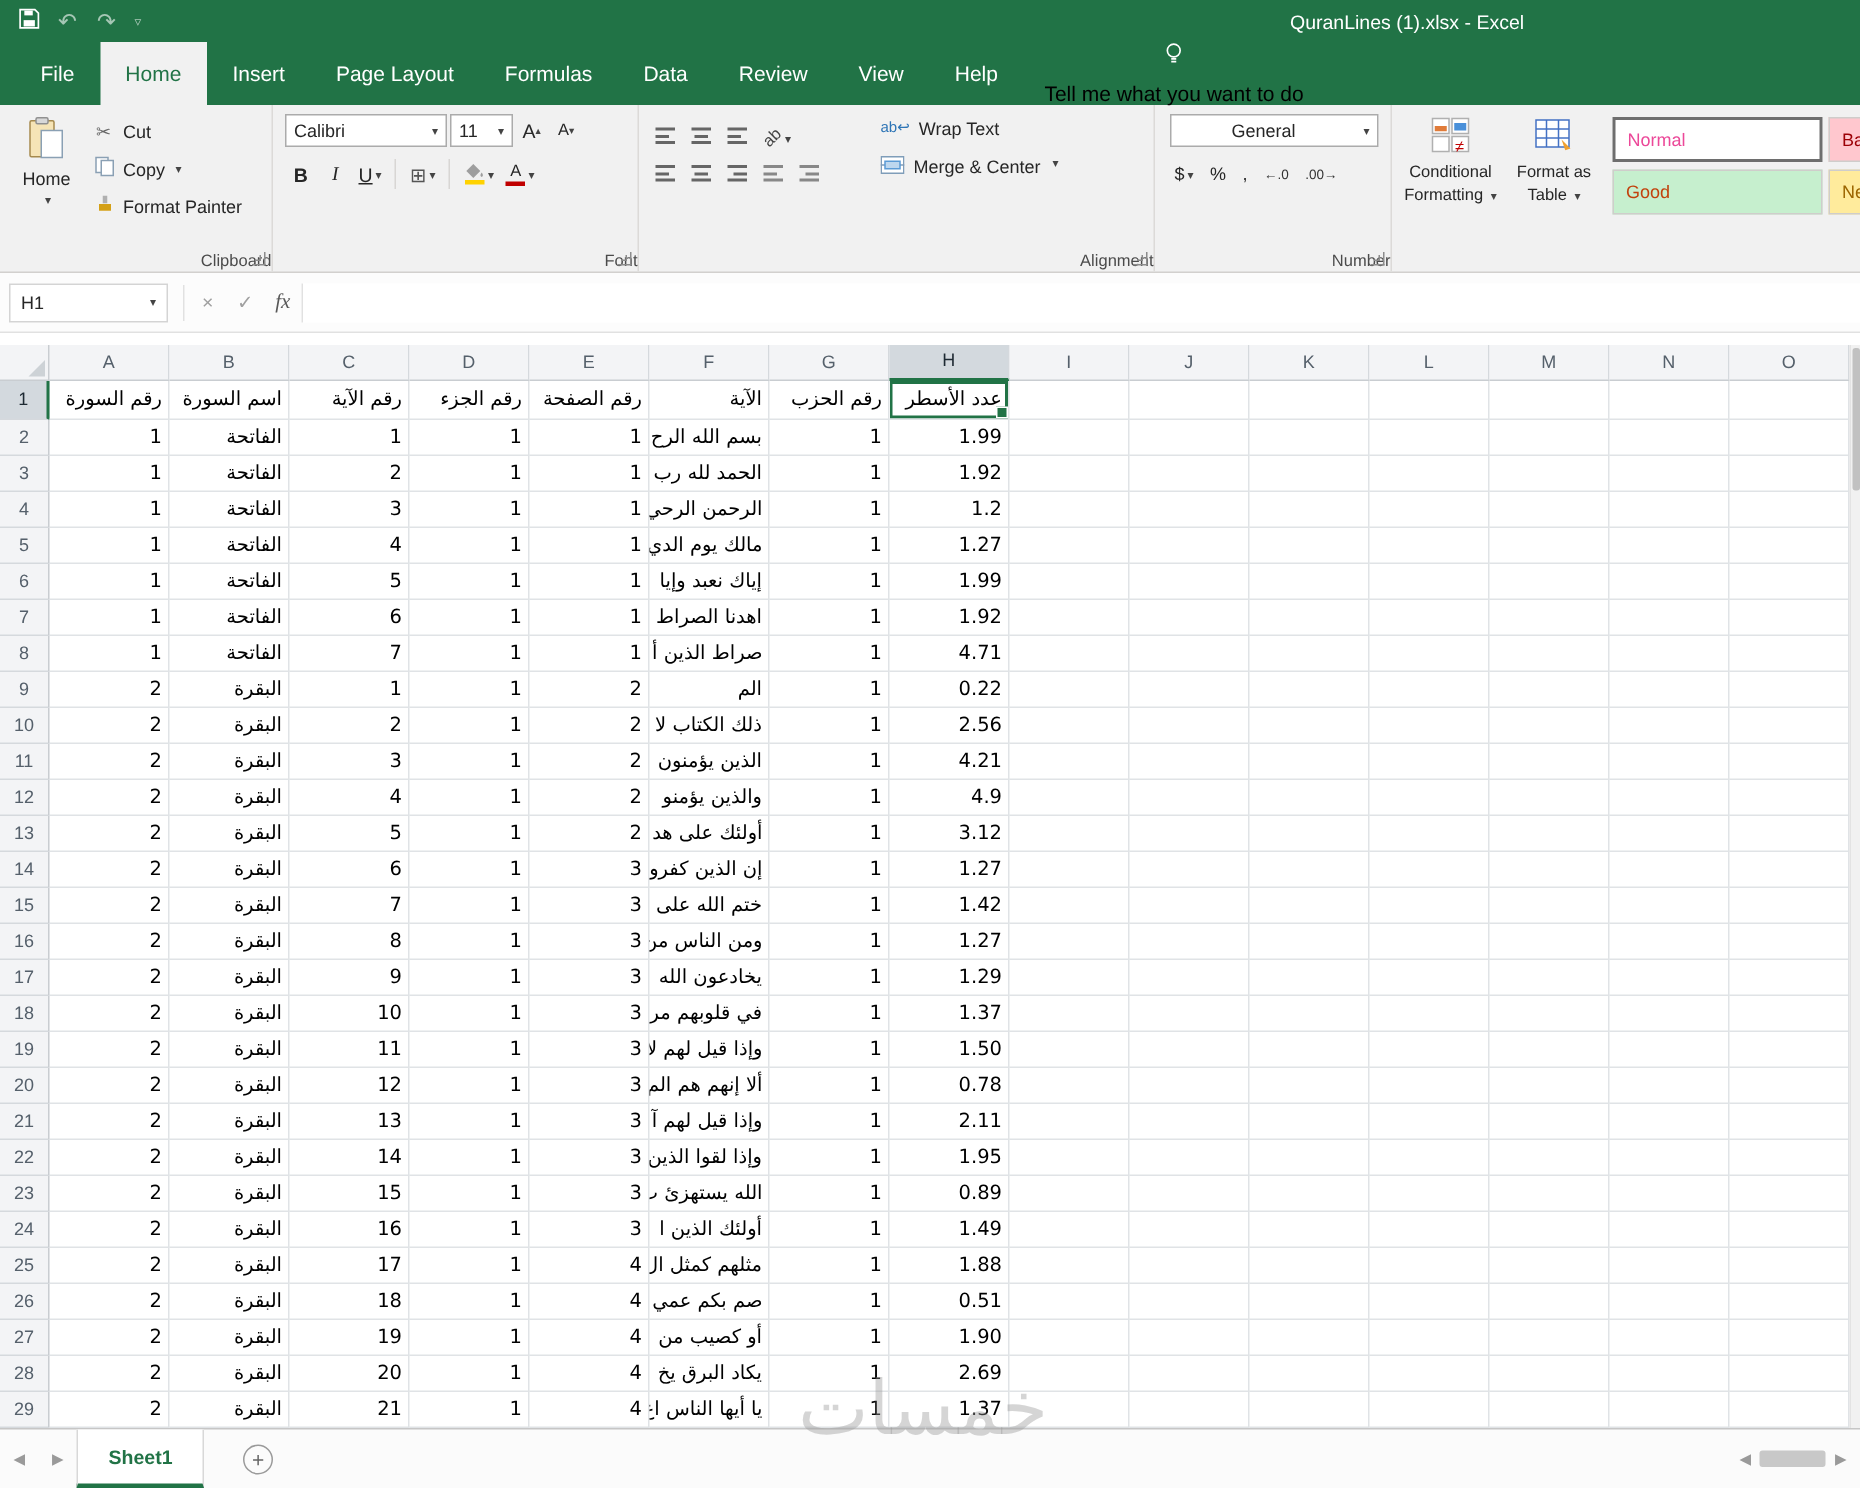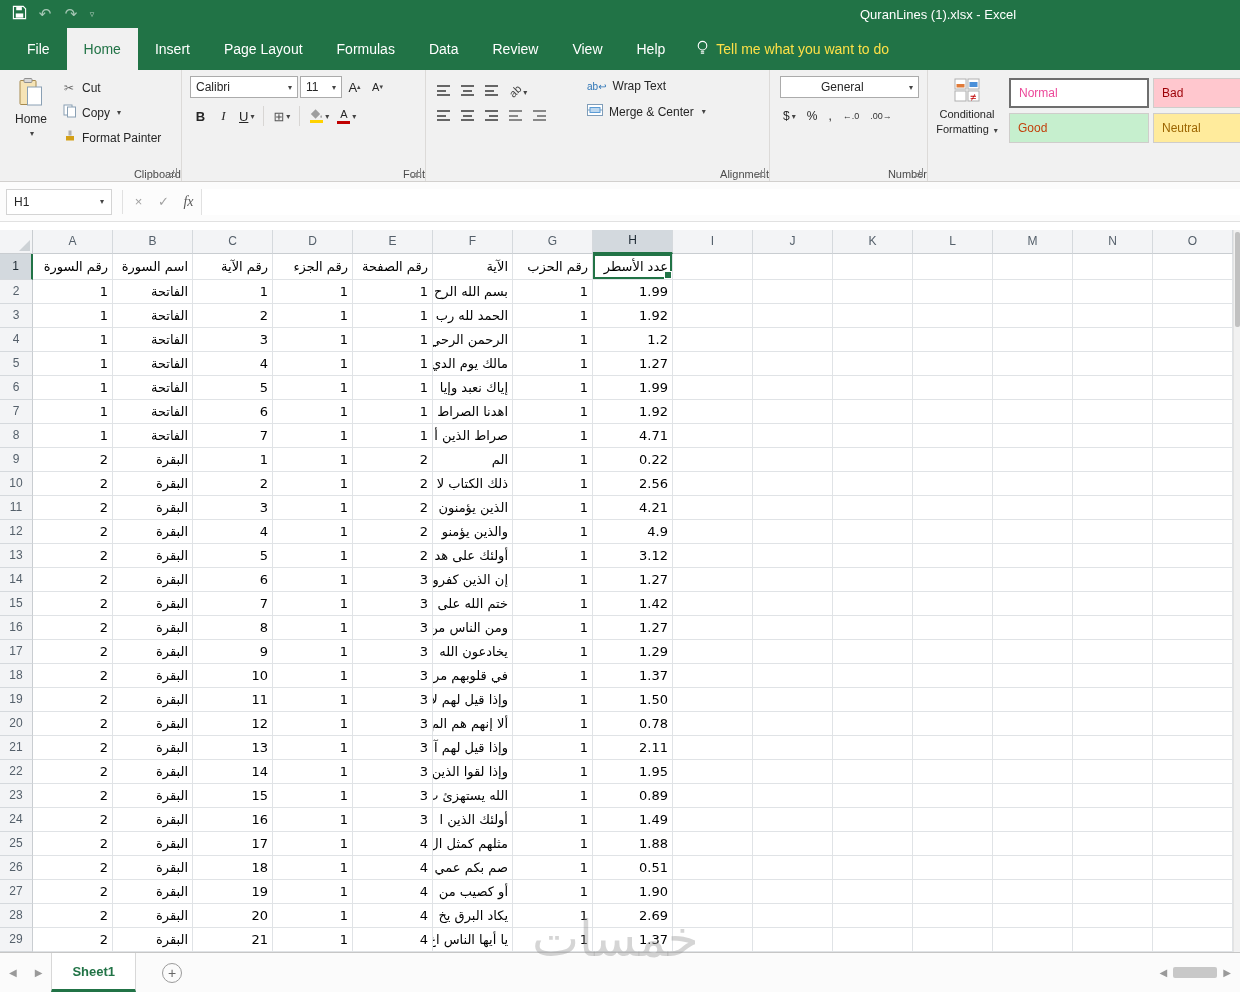--- a/index.html
+++ b/index.html
@@ -11,21 +11,21 @@
 .qat{display:flex;align-items:center;margin-left:6px;}
 .qbtn{width:26px;text-align:center;font-size:15px;color:#fff;}
 .qbtn.dim{opacity:.6;}
 .qbtn.small{font-size:9px;width:16px;}
 .title-text{position:absolute;left:860px;font-size:13px;white-space:nowrap;}
 
 
 .tabbar{height:42px;background:#217346;display:flex;align-items:stretch;padding-left:10px;}
 .rtab{display:flex;align-items:center;padding:0 17px;color:#fff;font-size:14px;cursor:default;}
 .rtab.active{background:#f1f1f1;color:#217346;}
-.tellme{display:flex;align-items:center;gap:7px;color:#fde047;font-size:14px;margin-left:14px;}
+.tellme{display:flex;align-items:center;gap:7px;color:#000000;font-size:14px;margin-left:14px;flex-direction:column;}
 
 
 .ribbon{height:112px;background:#f1f1f1;border-bottom:1px solid #d2d0ce;display:flex;overflow:hidden;}
 .group{position:relative;border-right:1px solid #dcdad8;padding:3px 3px 17px 3px;flex:none;}
 .g-label{position:absolute;bottom:1px;left:0;right:0;text-align:right;font-size:11px;color:#4b4b4b;}
 .launcher{position:absolute;right:4px;bottom:4px;width:9px;height:9px;border-right:1px solid #8c8c8c;border-bottom:1px solid #8c8c8c;}
 .launcher::after{content:"";position:absolute;right:2px;bottom:2px;width:3px;height:3px;border-right:1px solid #8c8c8c;border-bottom:1px solid #8c8c8c;}
 .dd{font-size:8px;color:#444;margin-left:2px;}
 .g-clipboard{width:182px;}
 .clip-flex{display:flex;height:100%;}
@@ -46,21 +46,21 @@
 .cbar{width:13px;height:3px;margin-top:1px;}
 .g-align{width:344px;}
 .align-flex{display:flex;}
 .align-left{width:158px;padding:5px 0 0 8px;}
 .arow{display:flex;align-items:center;gap:11px;height:25px;}
 .bars{width:13px;height:11px;background:linear-gradient(#666,#666) left 0 top 0/13px 2px no-repeat,linear-gradient(#666,#666) left 0 top 4.5px/9px 2px no-repeat,linear-gradient(#666,#666) left 0 top 9px/13px 2px no-repeat;}
 .bars.center{background-position:center 0,center 4.5px,center 9px;}
 .bars.right{background-position:right 0,right 4.5px,right 9px;}
 .orient{font-size:11px;color:#444;display:inline-block;transform:rotate(-45deg);}
 .align-right{padding-top:6px;display:flex;flex-direction:column;gap:11px;}
-.wbtn{display:flex;align-items:center;gap:6px;font-size:12px;white-space:nowrap;}
+.wbtn{display:flex;align-items:flex-start;gap:6px;font-size:12px;white-space:nowrap;}
 .abico{font-size:10px;color:#2e75b6;}
 .g-number{width:158px;}
 .num-combo{margin:3px 5px 0 7px;padding-left:40px;}
 .nrow{display:flex;align-items:center;gap:5px;margin:8px 0 0 7px;font-size:12px;}
 .nbtn{display:flex;align-items:center;padding:0 3px;height:20px;}
 .nbtn.sm{font-size:9px;color:#333;}
 .g-styles{flex:1;border-right:none;display:flex;overflow:visible;}
 .bigbtn{width:72px;flex:none;display:flex;flex-direction:column;align-items:center;padding-top:4px;gap:2px;font-size:11px;line-height:13px;text-align:center;}
 .gallery{margin-left:6px;padding-top:5px;display:flex;flex-direction:column;gap:5px;}
 .gallery-row{display:flex;gap:4px;}
@@ -307,20 +307,32 @@
             <rect x="2" y="14" width="11" height="10" fill="#fff" stroke="#b0b0b0"></rect>
             <rect x="15" y="2" width="11" height="10" fill="#fff" stroke="#b0b0b0"></rect>
             <rect x="15" y="14" width="11" height="10" fill="#fff" stroke="#b0b0b0"></rect>
             <rect x="3.5" y="7" width="8" height="3.5" fill="#e07b39"></rect>
             <rect x="16.5" y="5" width="8" height="5" fill="#4a90d9"></rect>
             <text x="17" y="24" font-size="11" fill="#c00000" font-style="italic">≠</text>
           </svg></span>
       <span>Conditional</span>
       <span><span>Formatting</span> <span class="dd">▾</span></span>
     </div>
+    <div class="bigbtn" style="width:66px">
+      <span><svg width="28" height="26" viewBox="0 0 28 26">
+            <rect x="2" y="3" width="22" height="18" fill="#fff" stroke="#4472c4"></rect>
+            <line x1="2" y1="9" x2="24" y2="9" stroke="#4472c4"></line>
+            <line x1="2" y1="15" x2="24" y2="15" stroke="#4472c4"></line>
+            <line x1="9" y1="3" x2="9" y2="21" stroke="#4472c4"></line>
+            <line x1="17" y1="3" x2="17" y2="21" stroke="#4472c4"></line>
+            <path d="M19 16 l6 6 -3.5 1.2 z" fill="#f0a030"></path>
+          </svg></span>
+      <span>Format as</span>
+      <span><span>Table</span> <span class="dd">▾</span></span>
+    </div>
     <div class="gallery">
       <div class="gallery-row">
         <div class="stylebox selected" style="background: rgb(255, 255, 255); color: #ec4899;">
             <span>Normal</span>
           </div>
         <div class="stylebox" style="background: rgb(255, 199, 206); color: rgb(156, 0, 6);">
             <span>Bad</span>
           </div>
       </div>
       <div class="gallery-row">

